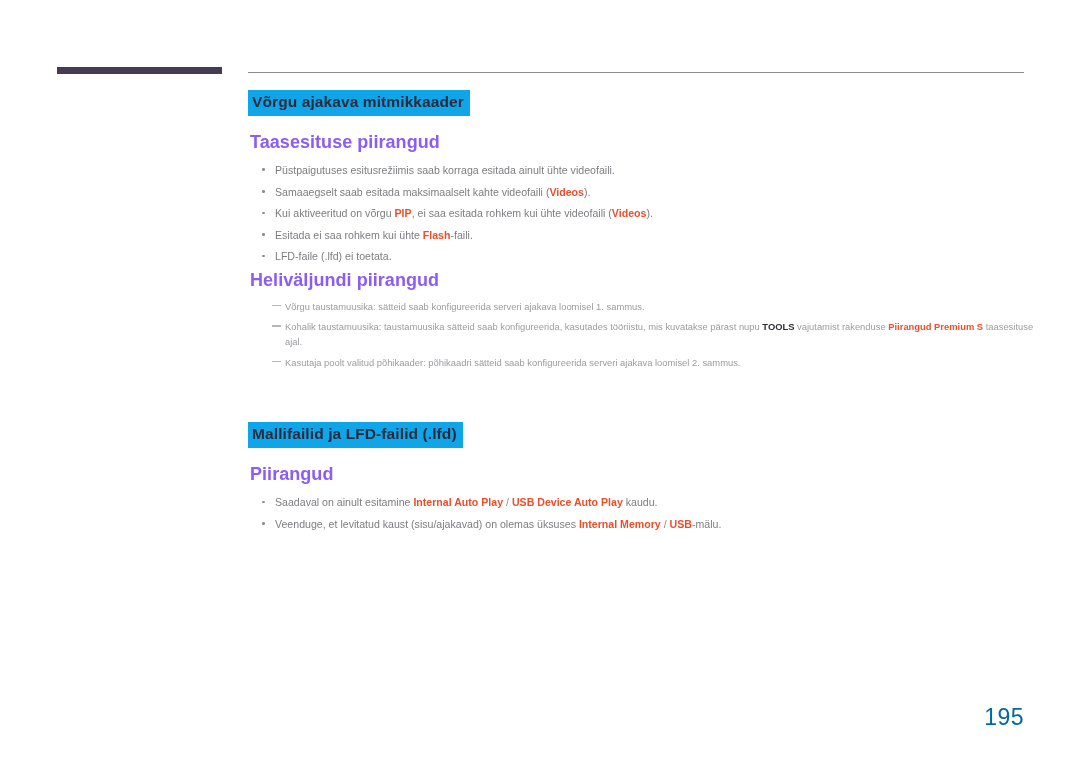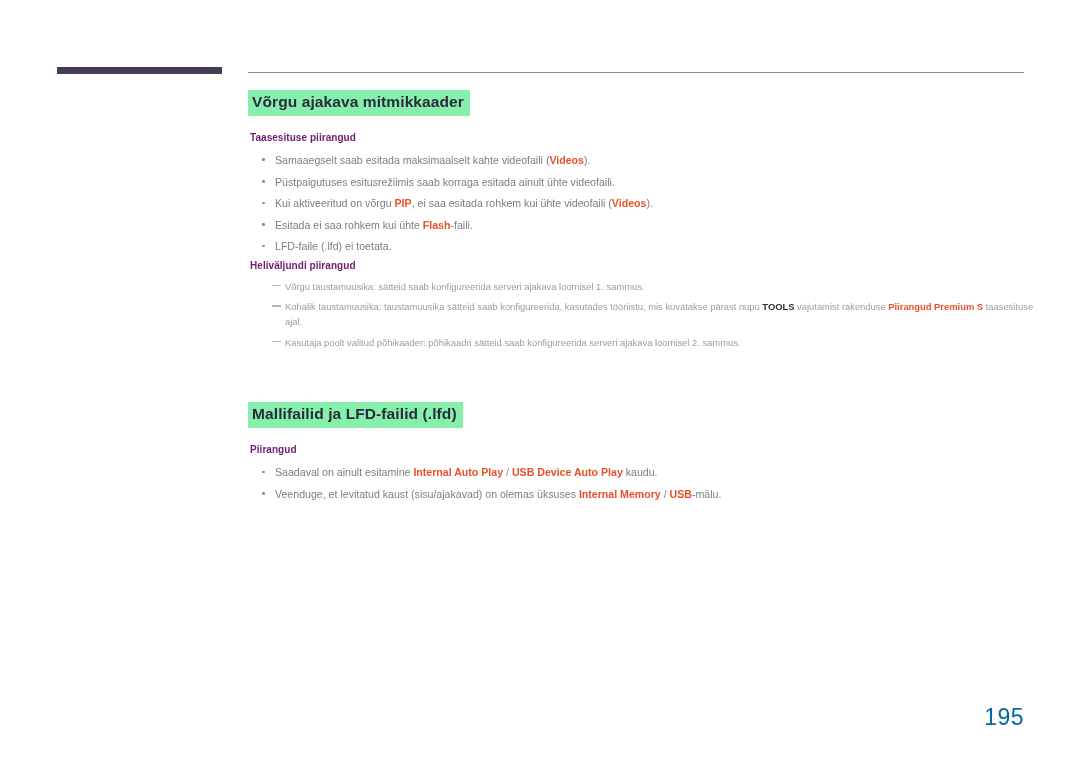--- a/index.html
+++ b/index.html
@@ -44,35 +44,35 @@
   .content {
     position: absolute;
     left: 248px;
     top: 90px;
     width: 790px;
   }
 
   
   .section-head {
     display: inline-block;
-    background: #86efac;
+    background: #0ea5e9;
     color: #2b2b3d;
     font-size: 15.5px;
     font-weight: bold;
     line-height: 1.35;
     padding: 2px 6px 3px 4px;
     letter-spacing: .1px;
   }
   .head-wrap { margin: 0 0 16px 0; }
   .head-wrap.second { margin-top: 52px; }
 
   
   .sub-head {
-    color: #701a75;
-    font-size: 10px;
+    color: #8b5cf6;
+    font-size: 18px;
     font-weight: bold;
     margin: 0 0 9px 2px;
     letter-spacing: .05px;
   }
 
   
   ul.bullets {
     list-style: none;
     margin: 0;
     padding: 0;
@@ -139,22 +139,22 @@
 <div class="header-zone">
   <div class="corner-bar"></div>
   <div class="top-rule"></div>
 </div>
 
 <div class="content">
   <div id="sections-root">
       <div class="head-wrap"><span class="section-head">Võrgu ajakava mitmikkaader</span></div>
       <div class="sub-head">Taasesituse piirangud</div>
       <ul class="bullets">
+        <li><span class="dot"></span><span>Püstpaigutuses esitusrežiimis saab korraga esitada ainult ühte videofaili.</span></li>
         <li><span class="dot"></span><span>Samaaegselt saab esitada maksimaalselt kahte videofaili (</span><span class="kw">Videos</span><span>).</span></li>
-        <li><span class="dot"></span><span>Püstpaigutuses esitusrežiimis saab korraga esitada ainult ühte videofaili.</span></li>
         <li><span class="dot"></span><span>Kui aktiveeritud on võrgu </span><span class="kw">PIP</span><span>, ei saa esitada rohkem kui ühte videofaili (</span><span class="kw">Videos</span><span>).</span></li>
         <li><span class="dot"></span><span>Esitada ei saa rohkem kui ühte </span><span class="kw">Flash</span><span>-faili.</span></li>
         <li><span class="dot"></span><span>LFD-faile (.lfd) ei toetata.</span></li>
       </ul>
       <div class="sub-head">Heliväljundi piirangud</div>
       <ul class="bullets">
       </ul>
       <ul class="dashes">
         <li><span class="dash"></span><span>Võrgu taustamuusika: sätteid saab konfigureerida serveri ajakava loomisel 1. sammus.</span></li>
         <li><span class="dash"></span><span>Kohalik taustamuusika: taustamuusika sätteid saab konfigureerida, kasutades tööriistu, mis kuvatakse pärast nupu </span><span class="kw-dark">TOOLS</span><span> vajutamist rakenduse </span><span class="kw">Piirangud Premium S</span><span> taasesituse ajal.</span></li>

